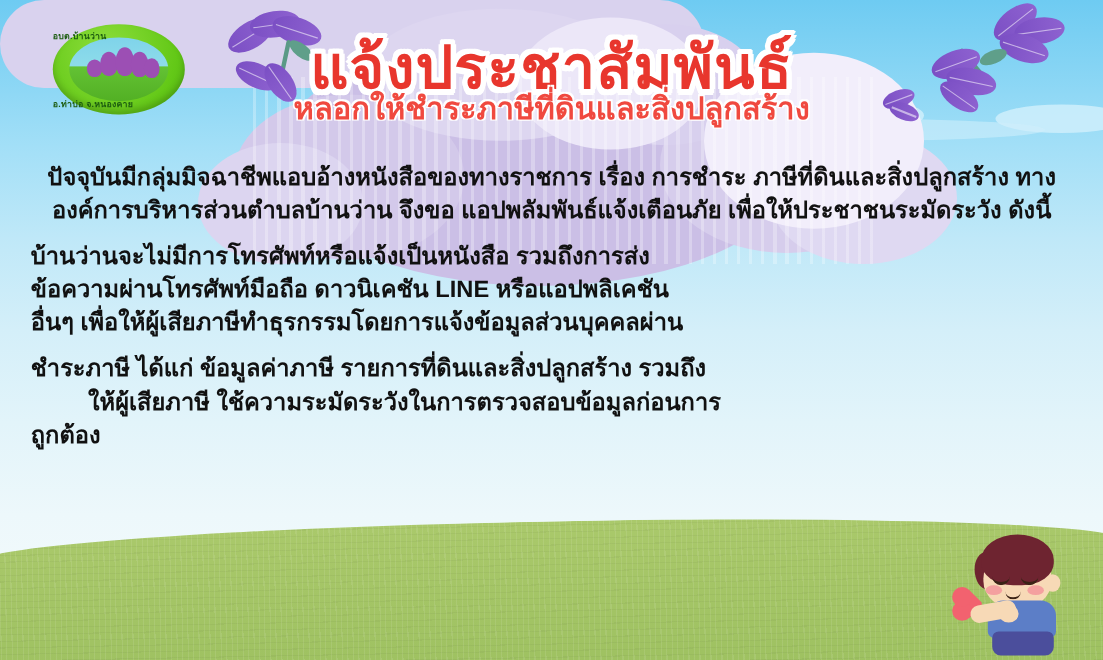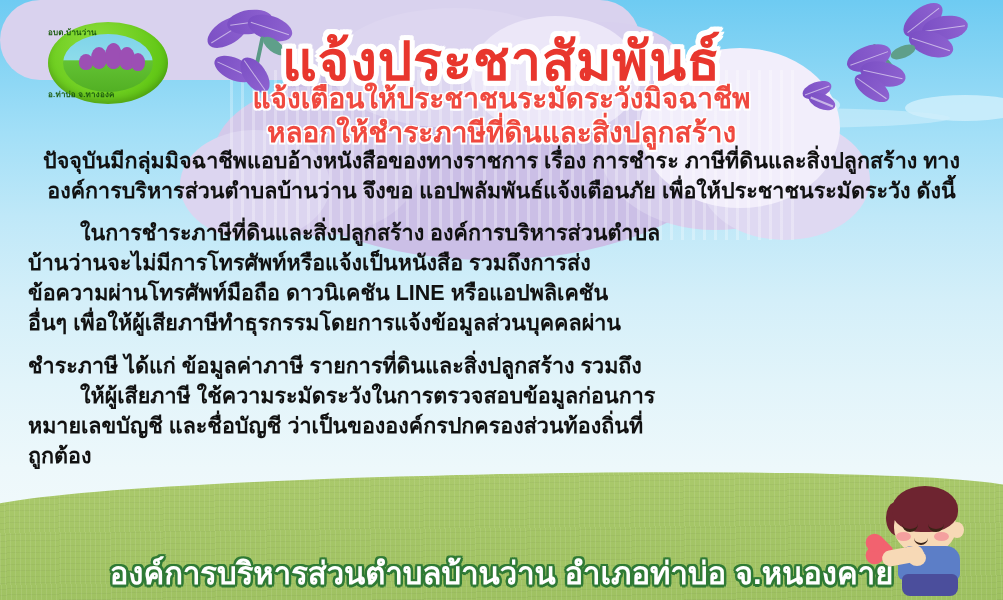--- a/index.html
+++ b/index.html
@@ -209,21 +209,21 @@
   <div class="logo">
     <div class="ring"></div>
     <div class="inner">
       <div class="fl f1"></div>
       <div class="fl f2"></div>
       <div class="fl f3"></div>
       <div class="fl f4"></div>
       <div class="fl f5"></div>
     </div>
     <div class="txt-top">อบต.บ้านว่าน</div>
-    <div class="txt-bot">อ.ท่าบ่อ จ.ทางองค</div>
+    <div class="txt-bot">อ.ท่าบ่อ จ.หนองคาย</div>
   </div>
 
   <div class="flower fl-left">
     <div class="petal p1"></div>
     <div class="petal p2"></div>
     <div class="petal p3"></div>
     <div class="stem s1"></div>
     <div class="leaf l1"></div>
     <div class="petal p4"></div>
     <div class="petal p5"></div>
@@ -240,46 +240,42 @@
     <div class="petal p6"></div>
   </div>
 
   <div class="flower fl-small">
     <div class="petal p1"></div>
     <div class="petal p2"></div>
   </div>
 
   <div class="title">แจ้งประชาสัมพันธ์</div>
   <div class="subtitle">
-    <div>แจ้งเตือนให้ประชาชนระมัดระวังมิจฉาชีพ</div>
     <div>หลอกให้ชำระภาษีที่ดินและสิ่งปลูกสร้าง</div>
   </div>
 
   <div class="body-wrap">
     <p class="para p-center">
       <span class="ln">ปัจจุบันมีกลุ่มมิจฉาชีพแอบอ้างหนังสือของทางราชการ เรื่อง การชำระ</span>
       <span class="ln">ภาษีที่ดินและสิ่งปลูกสร้าง ทางองค์การบริหารส่วนตำบลบ้านว่าน จึงขอ</span>
       <span class="ln">แอปพลัมพันธ์แจ้งเตือนภัย เพื่อให้ประชาชนระมัดระวัง ดังนี้</span>
     </p>
     <p class="para p-block">
-      <span class="ln first">ในการชำระภาษีที่ดินและสิ่งปลูกสร้าง องค์การบริหารส่วนตำบล</span>
       <span class="ln">บ้านว่านจะไม่มีการโทรศัพท์หรือแจ้งเป็นหนังสือ รวมถึงการส่ง</span>
       <span class="ln">ข้อความผ่านโทรศัพท์มือถือ ดาวนิเคชัน LINE หรือแอปพลิเคชัน</span>
       <span class="ln">อื่นๆ เพื่อให้ผู้เสียภาษีทำธุรกรรมโดยการแจ้งข้อมูลส่วนบุคคลผ่าน</span>
     </p>
     <p class="para p-block">
       <span class="ln">ชำระภาษี ได้แก่ ข้อมูลค่าภาษี รายการที่ดินและสิ่งปลูกสร้าง รวมถึง</span>
       <span class="ln first">ให้ผู้เสียภาษี ใช้ความระมัดระวังในการตรวจสอบข้อมูลก่อนการ</span>
-      <span class="ln">หมายเลขบัญชี และชื่อบัญชี ว่าเป็นขององค์กรปกครองส่วนท้องถิ่นที่</span>
       <span class="ln">ถูกต้อง</span>
     </p>
   </div>
 
   <div class="grass"></div>
-  <div class="footer">องค์การบริหารส่วนตำบลบ้านว่าน อำเภอท่าบ่อ จ.หนองคาย</div>
 
   <div class="mascot">
     <div class="m-heart"></div>
     <div class="m-hair2"></div>
     <div class="m-face"></div>
     <div class="m-ear"></div>
     <div class="m-hair"></div>
     <div class="m-eye l"></div>
     <div class="m-eye r"></div>
     <div class="m-cheek l"></div>

